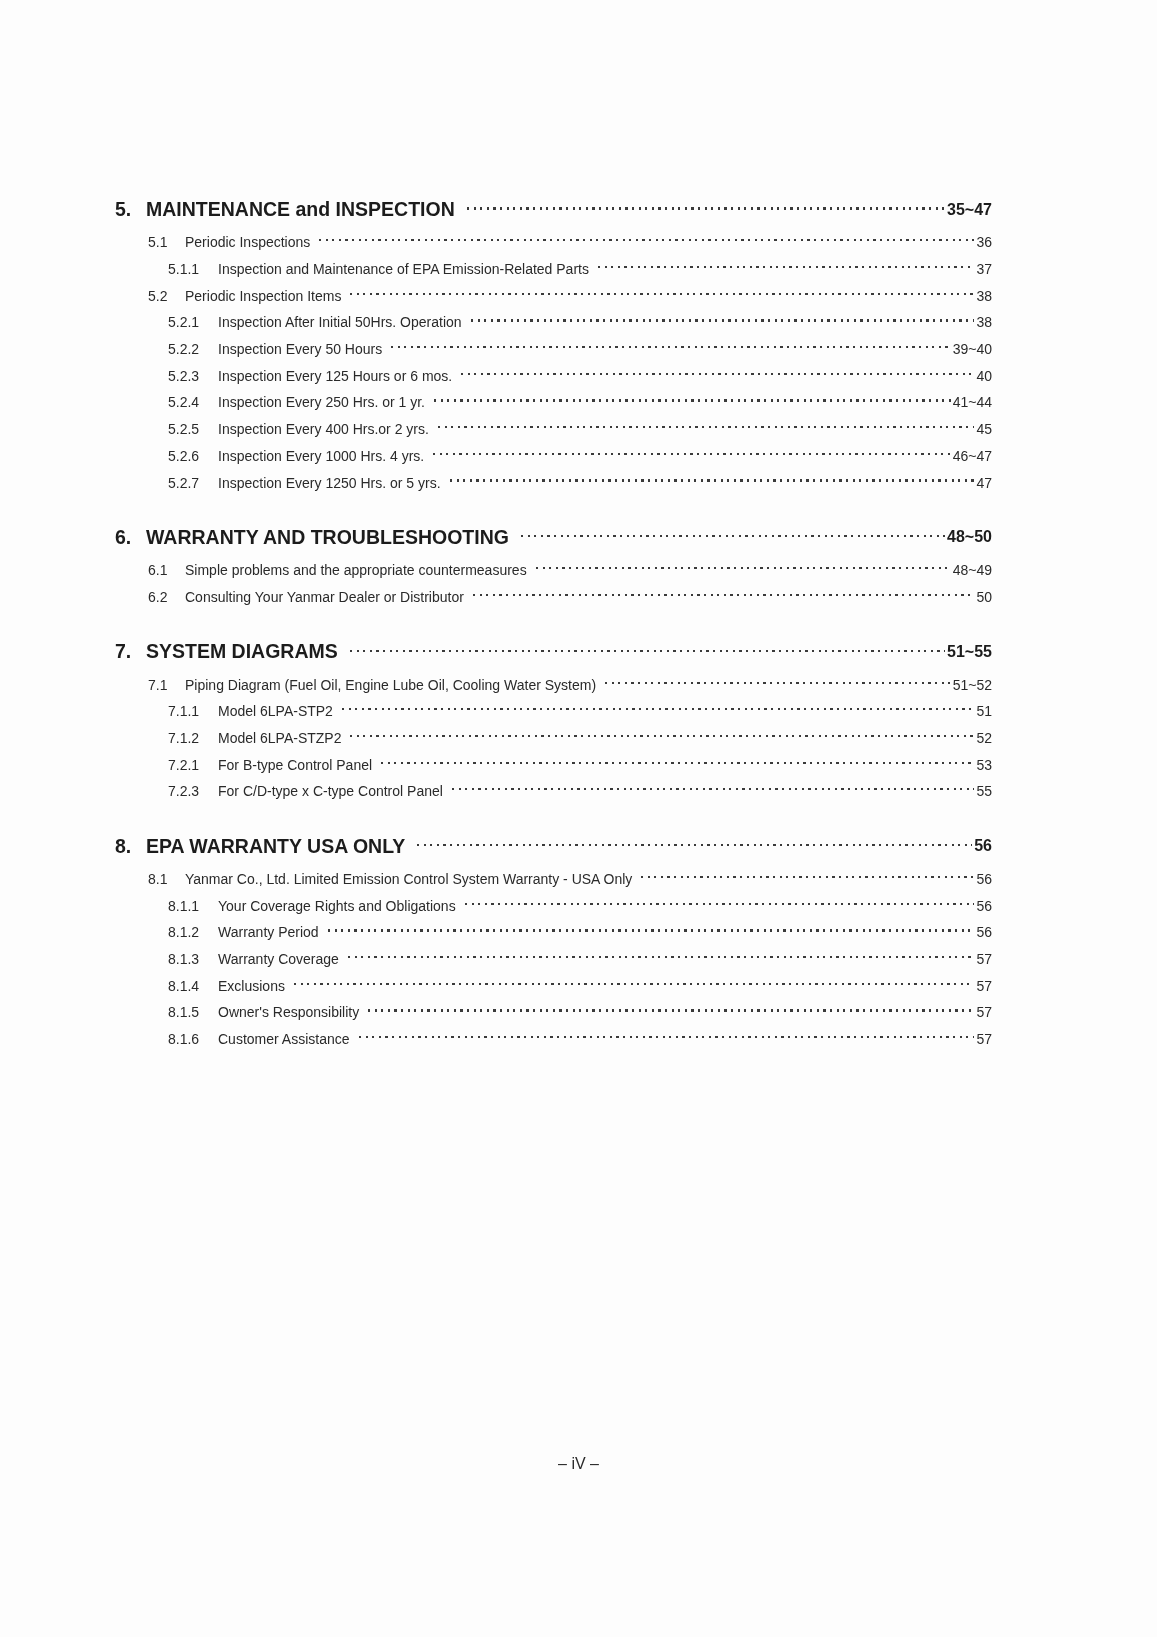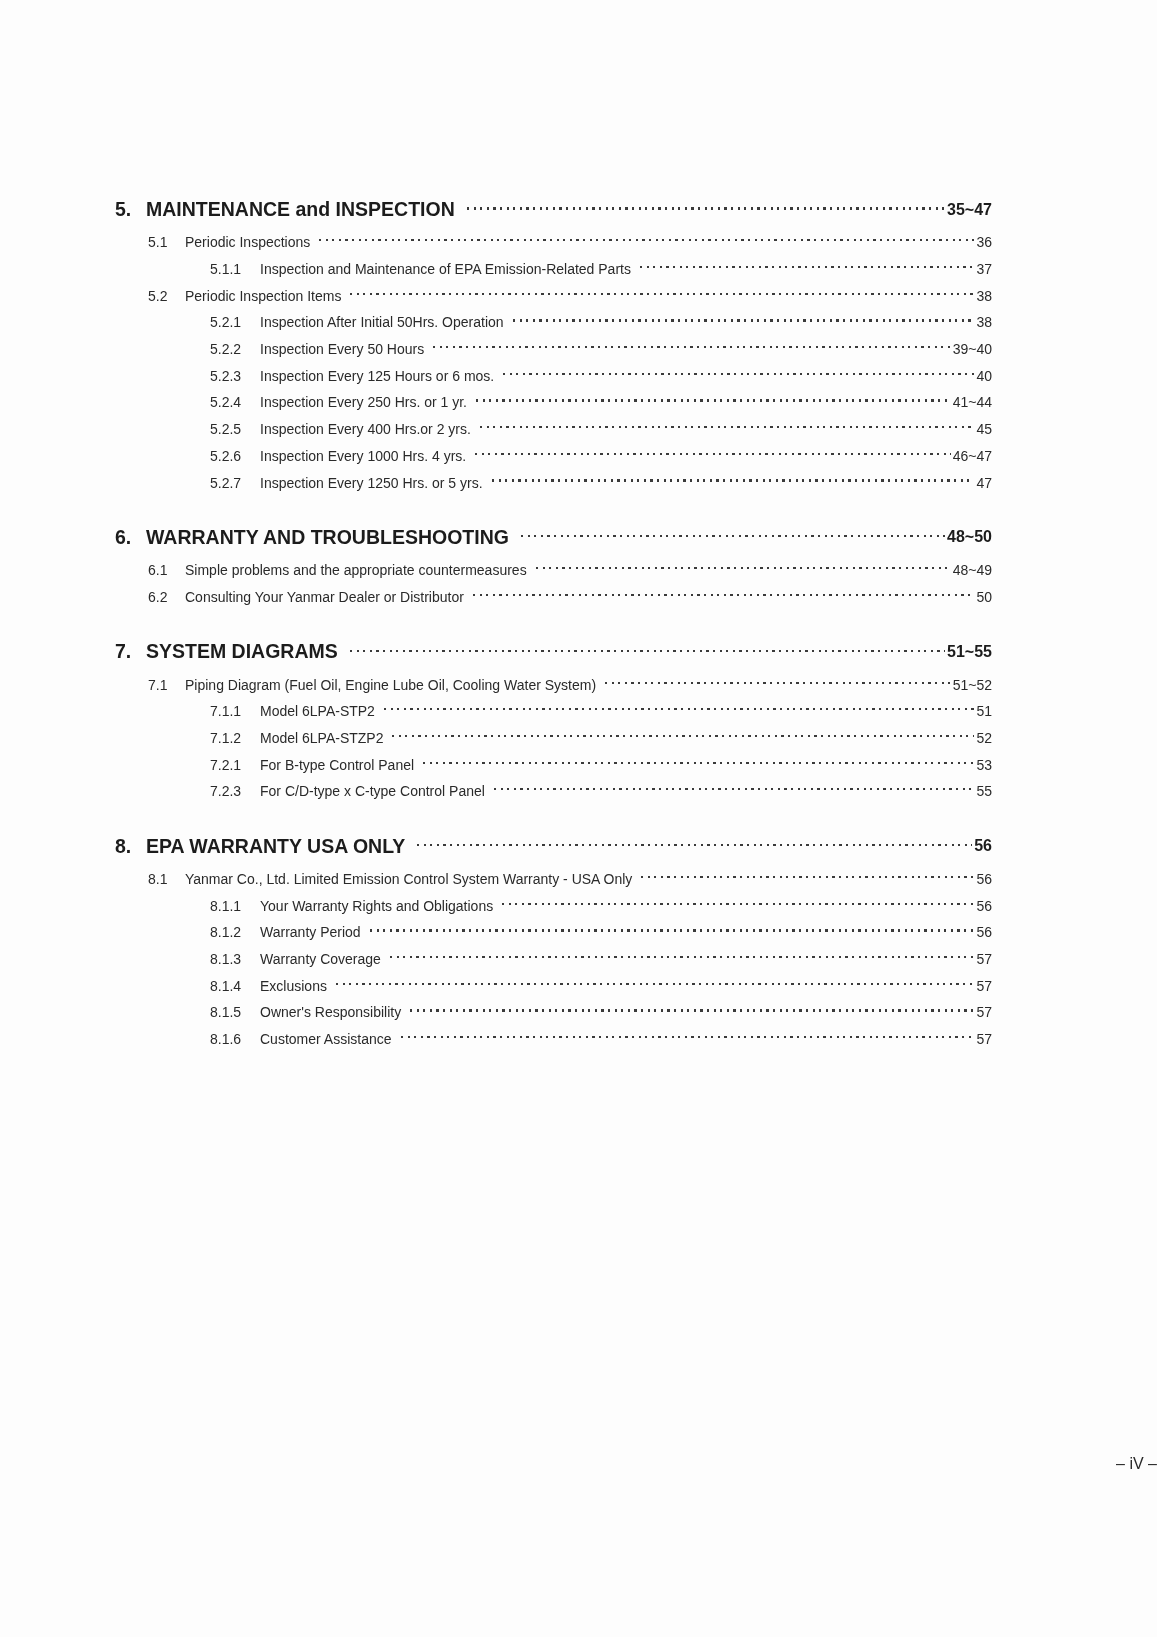--- a/index.html
+++ b/index.html
@@ -45,27 +45,27 @@
     font-size: 19.5px;
     font-weight: bold;
     color: #1c1c1c;
   }
   .toc-row.header .num { width: 31px; }
   .toc-row.header .pages { font-size: 16px; }
   .toc-row.header .leader { margin-left: 12px; transform: translateY(-1px); }
   .toc-row.level-1 { padding-left: 33px; }
   .toc-row.level-1 .num { width: 37px; }
   .toc-row.level-2 { padding-left: 53px; }
-  .toc-row.level-2 .num { width: 50px; margin-left: 42px; }
+  .toc-row.level-2 .num { width: 50px; }
   .page-footer {
     position: absolute;
     top: 1455px;
     left: 0;
     width: 100%;
-    text-align: right;
+    text-align: center;
     font-size: 16px;
     color: #2a2a2a;
   }
 </style>
 </head>
 <body>
 
 <div class="page">
   <main class="toc">
       <section class="toc-section">
@@ -202,21 +202,21 @@
           <span class="pages">56</span>
         </div>
         <div class="toc-row level-1">
           <span class="num">8.1</span>
           <span class="title">Yanmar Co., Ltd. Limited Emission Control System Warranty - USA Only</span>
           <span class="leader"></span>
           <span class="pages">56</span>
         </div>
         <div class="toc-row level-2">
           <span class="num">8.1.1</span>
-          <span class="title">Your Warranty Rights and Obligations</span>
+          <span class="title">Your Coverage Rights and Obligations</span>
           <span class="leader"></span>
           <span class="pages">56</span>
         </div>
         <div class="toc-row level-2">
           <span class="num">8.1.2</span>
           <span class="title">Warranty Period</span>
           <span class="leader"></span>
           <span class="pages">56</span>
         </div>
         <div class="toc-row level-2">

